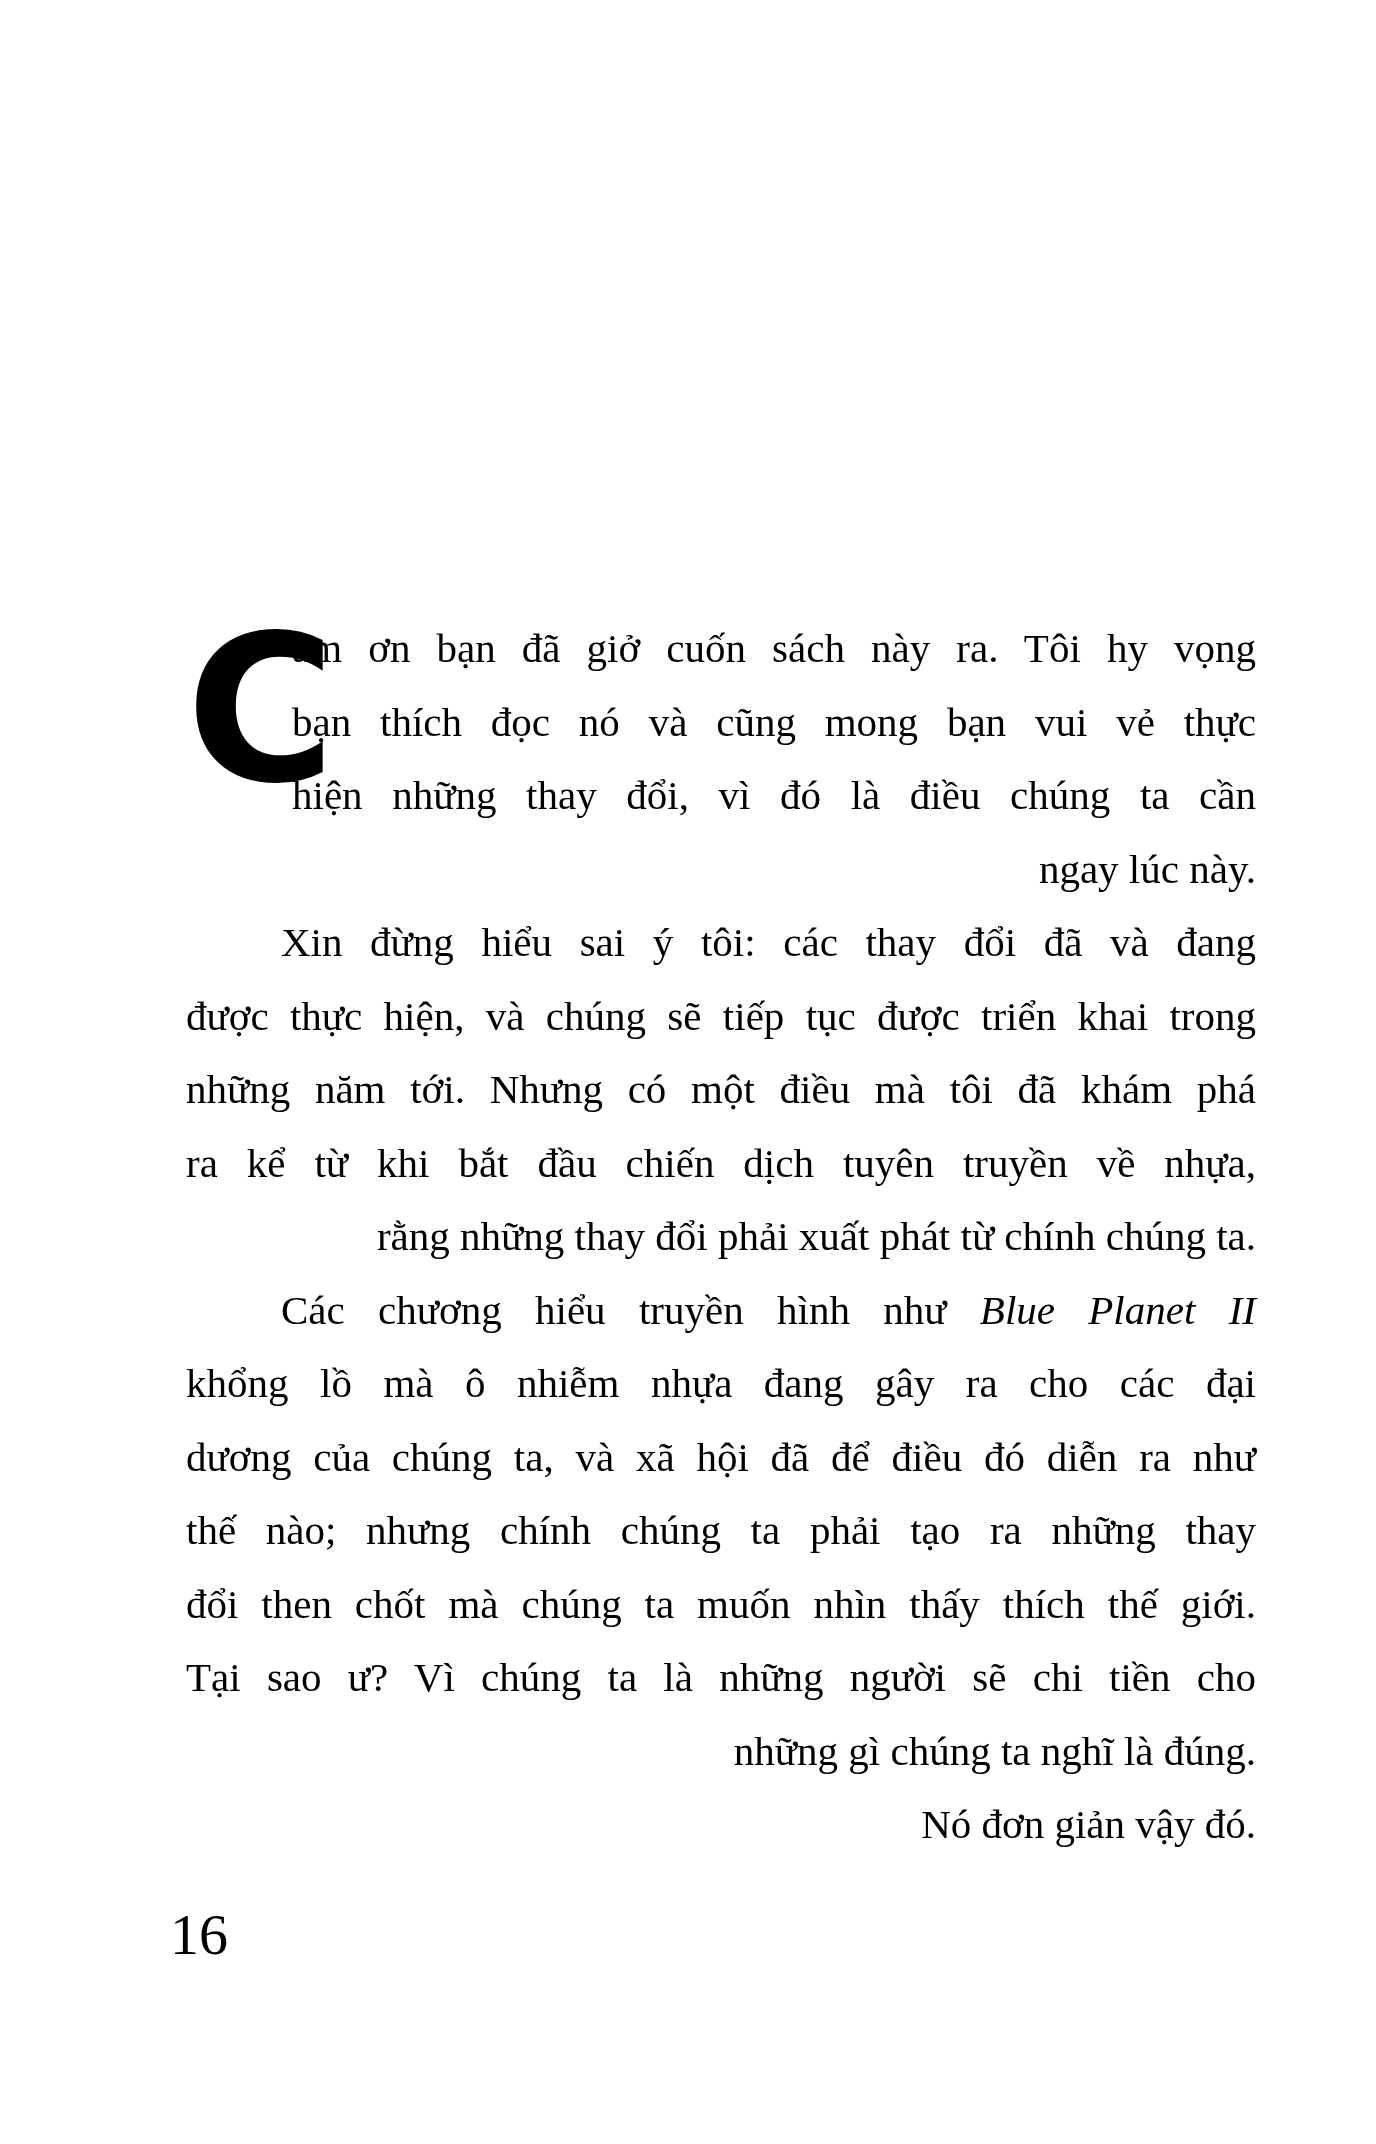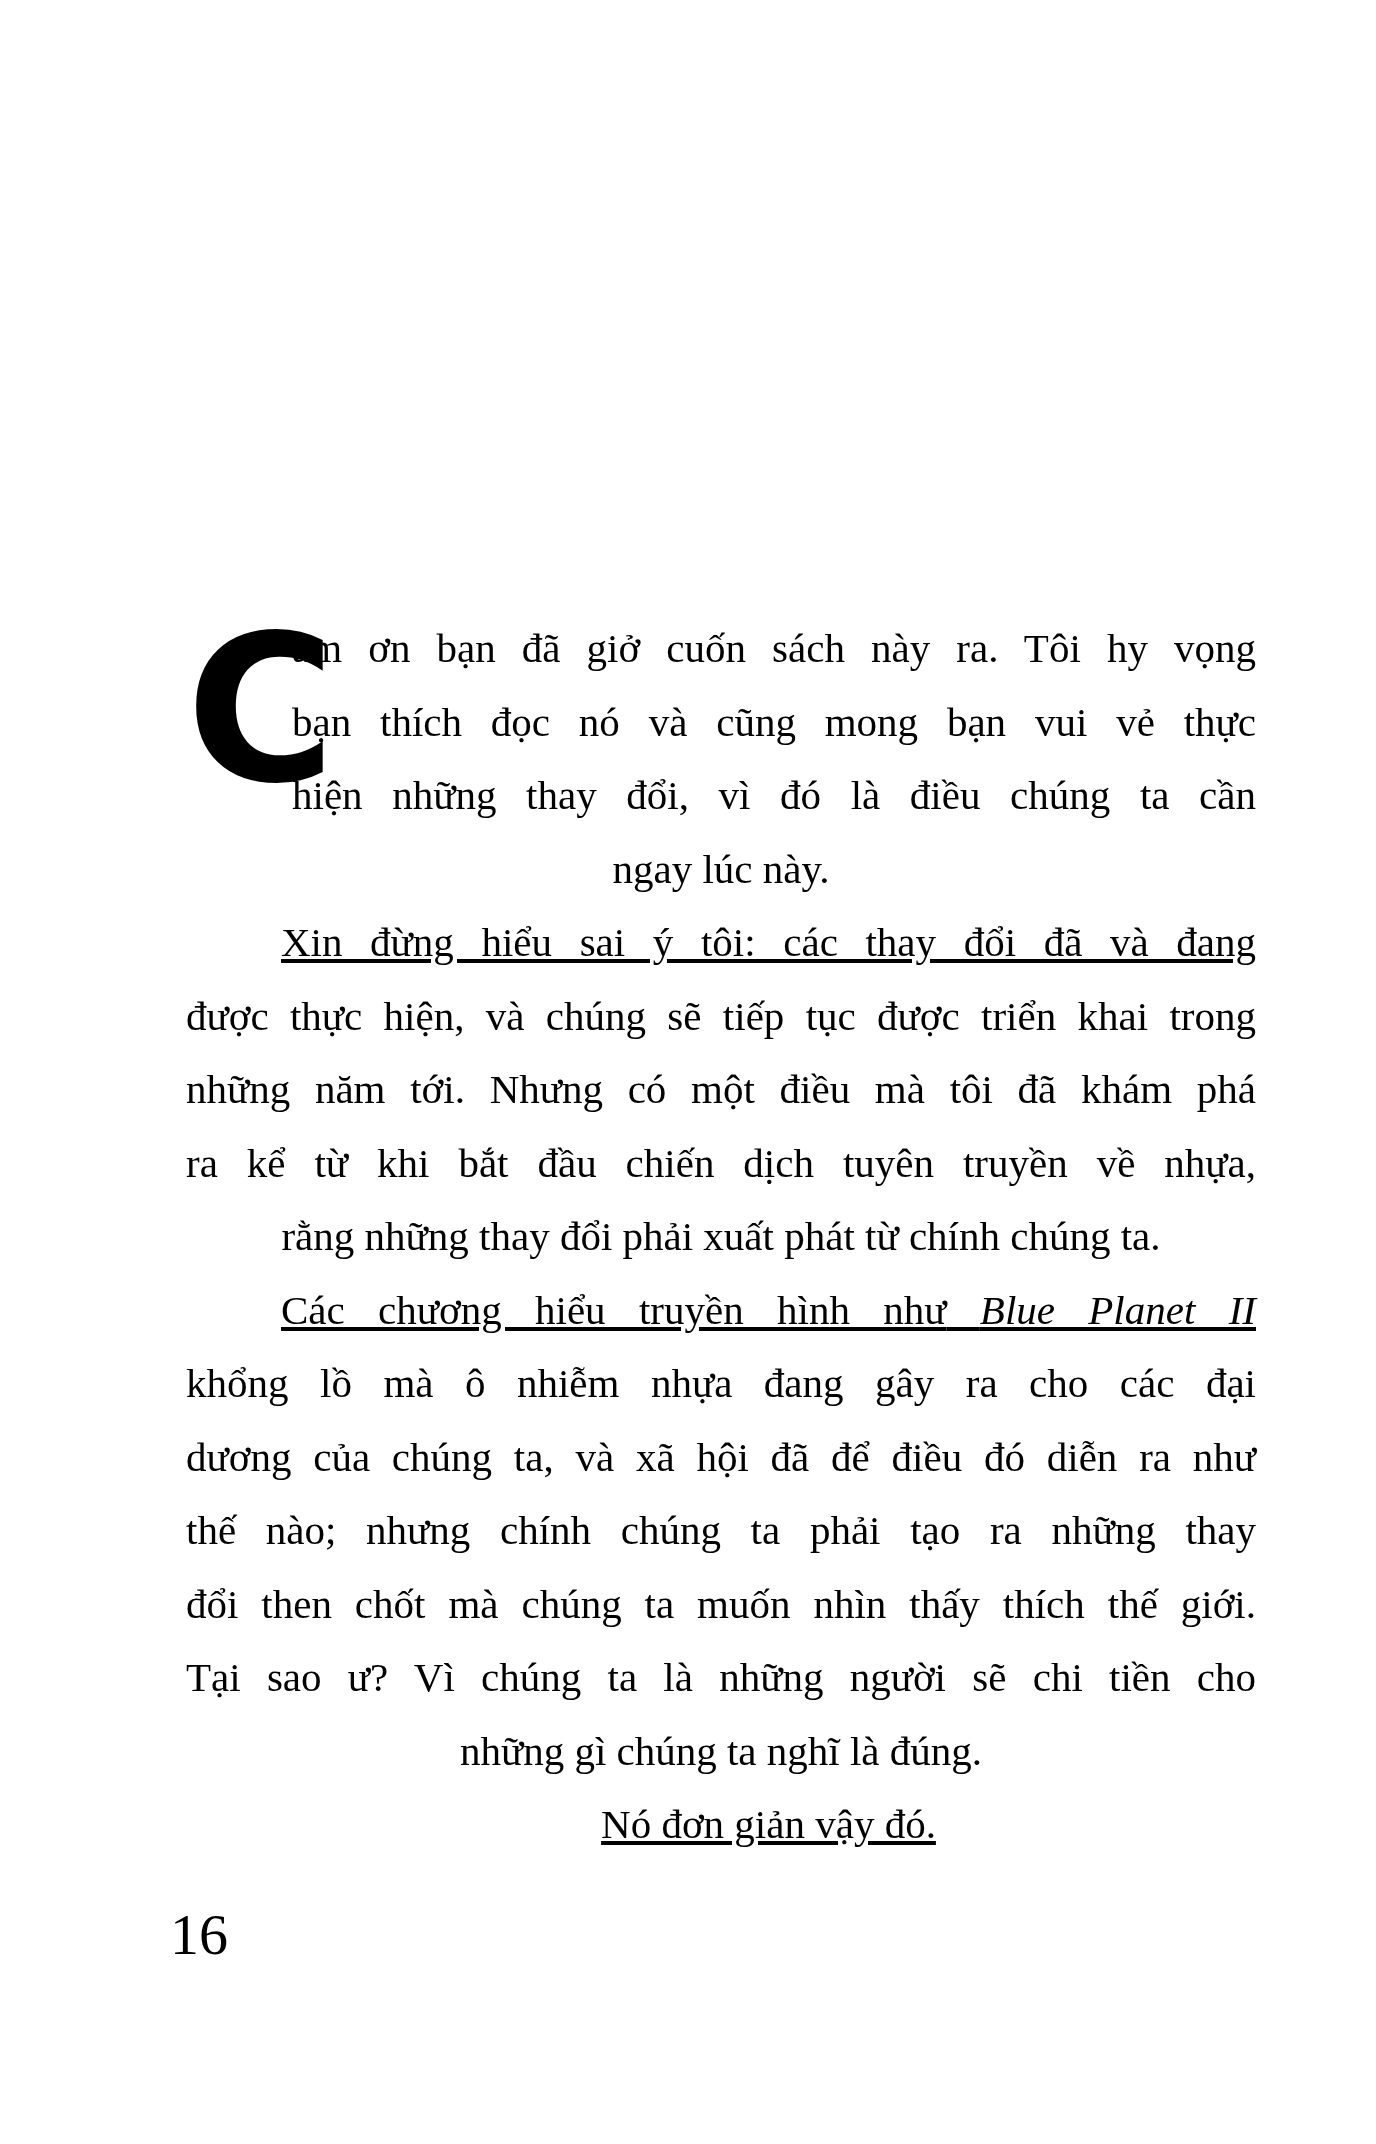--- a/index.html
+++ b/index.html
@@ -35,25 +35,24 @@
   .line {
     min-height: 73.5px;
   }
   
   .jl {
     text-align: justify;
     text-align-last: justify;
   }
   
   .ll {
-    text-align: center;
+    text-align: right;
   }
   .indent {
     padding-left: 95px;
-    text-decoration: underline;
   }
   .dropcap {
     float: left;
     width: 92px;
     height: 220px;
     margin-right: 14px;
     font-family: "DejaVu Sans", sans-serif;
     font-weight: 700;
     font-size: 204px;
     line-height: 196px;

